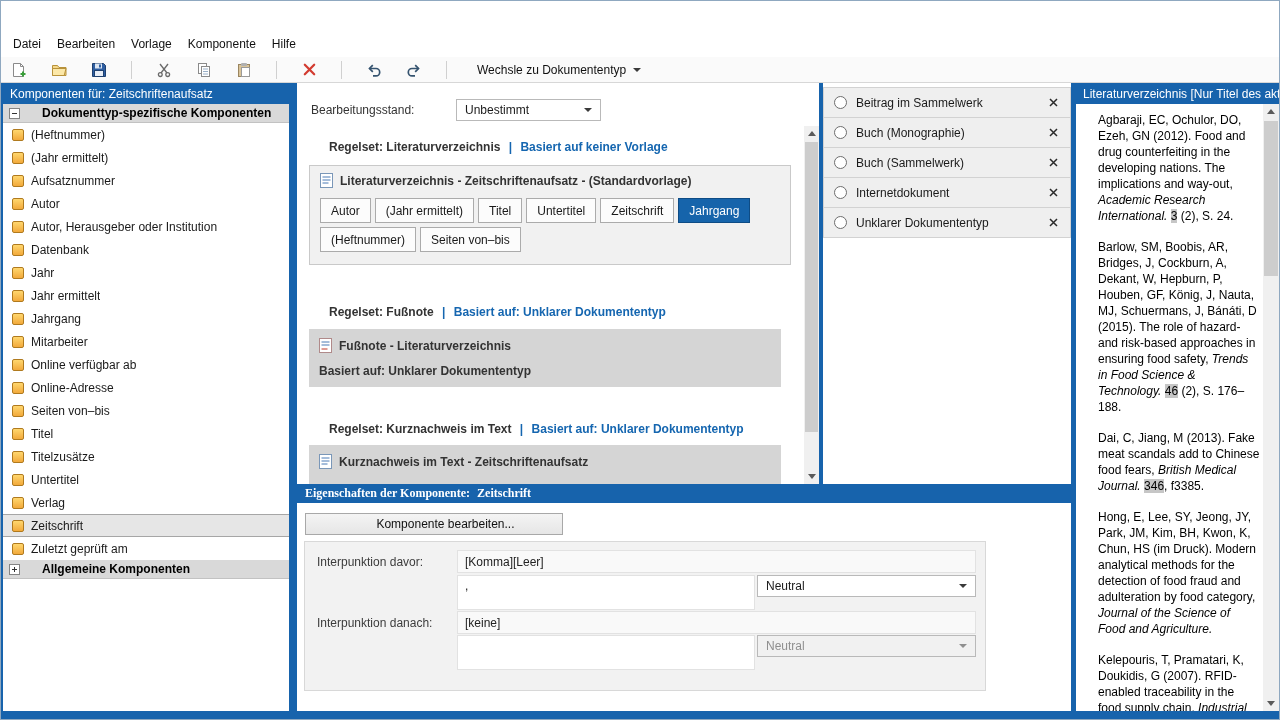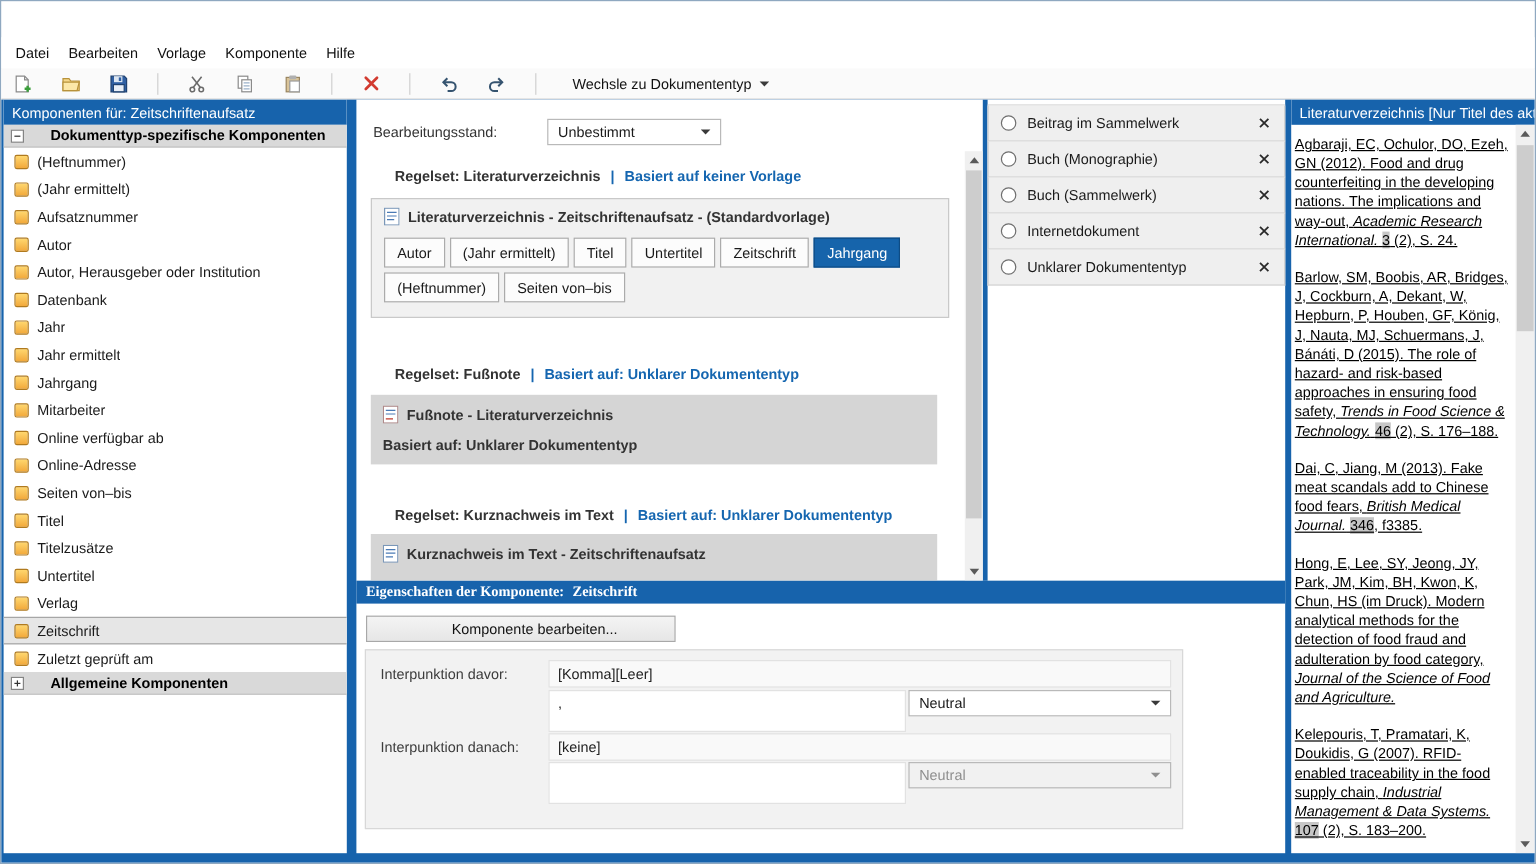--- a/index.html
+++ b/index.html
@@ -99,21 +99,21 @@
   .f4 { left:152px; top:93px; width:298px; height:35px; }
   .pp-select { position:absolute; width:219px; height:22px; }
   .s1 { left:452px; top:33px; }
   .s2 { left:452px; top:93px; }
   .select.disabled { color:#8f8f8f; background:#f1f1f1; }
   .select.disabled .caret { border-top-color:#8f8f8f; }
 
   
   .preview { position:absolute; left:1075px; top:0; width:203px; height:628px; background:#fff; overflow:hidden; }
   .preview-header { height:21px; background:#1763ac; color:#fff; display:flex; align-items:center; padding-left:7px; white-space:nowrap; overflow:hidden; }
-  .preview-body { position:absolute; left:0; top:21px; right:16px; bottom:0; padding:8px 3px 8px 3px; overflow:hidden; line-height:16px; color:#000;text-decoration:underline; }
+  .preview-body { position:absolute; left:0; top:21px; right:16px; bottom:0; padding:8px 3px 8px 22px; overflow:hidden; line-height:16px; color:#000; }
   .pv-entry { margin-bottom:15px; }
   .it { font-style:italic; }
   .hl { background:#c6c6c6; }
 </style>
 </head>
 <body>
 
 <div class="window">
 
 

